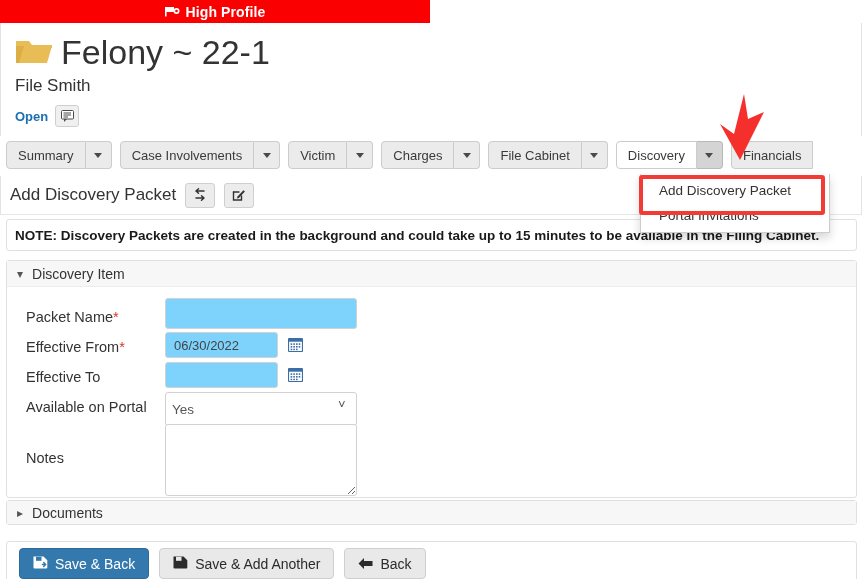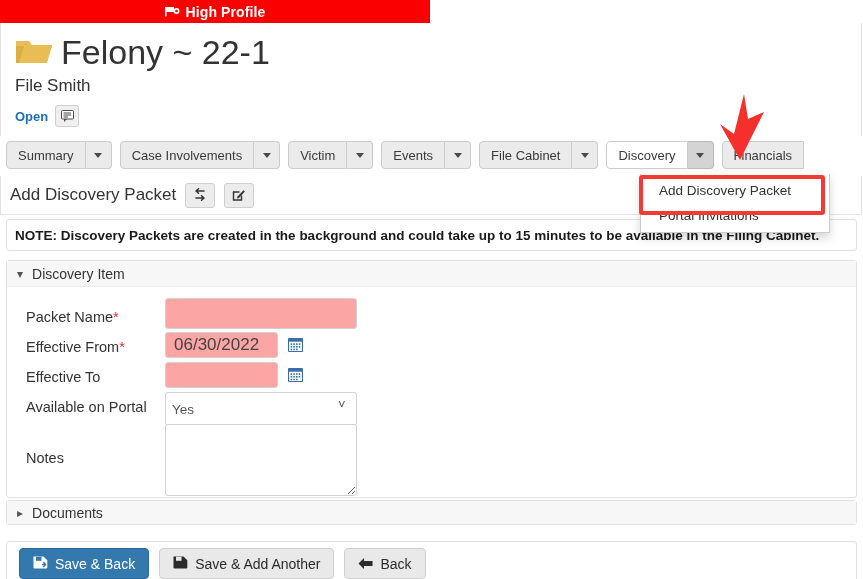--- a/index.html
+++ b/index.html
@@ -278,22 +278,22 @@
     font-size: 14.5px;
     color: #333333;
     white-space: nowrap;
   }
   .req { color: #d9332b; }
 
   .txt-input {
     position: absolute;
     border: 1px solid #d2d2d2;
     border-radius: 3px;
-    background: #fca5a5;
-    font-size: 17px;
+    background: #7dd3fc;
+    font-size: 13px;
     color: #444444;
     padding: 0 8px;
     box-sizing: border-box;
     font-family: "Liberation Sans", sans-serif;
     outline: none;
   }
   .cal-icon {
     position: absolute;
     width: 15px; height: 15px;
     cursor: pointer;
@@ -437,21 +437,21 @@
           <i class="caret-glyph"></i>
         </div>
     </div>
     <div class="tab-group">
       <div class="tab-main">Victim</div>
       <div class="tab-caret">
           <i class="caret-glyph"></i>
         </div>
     </div>
     <div class="tab-group">
-      <div class="tab-main">Events</div>
+      <div class="tab-main">Charges</div>
       <div class="tab-caret">
           <i class="caret-glyph"></i>
         </div>
     </div>
     <div class="tab-group">
       <div class="tab-main">File Cabinet</div>
       <div class="tab-caret">
           <i class="caret-glyph"></i>
         </div>
     </div>

